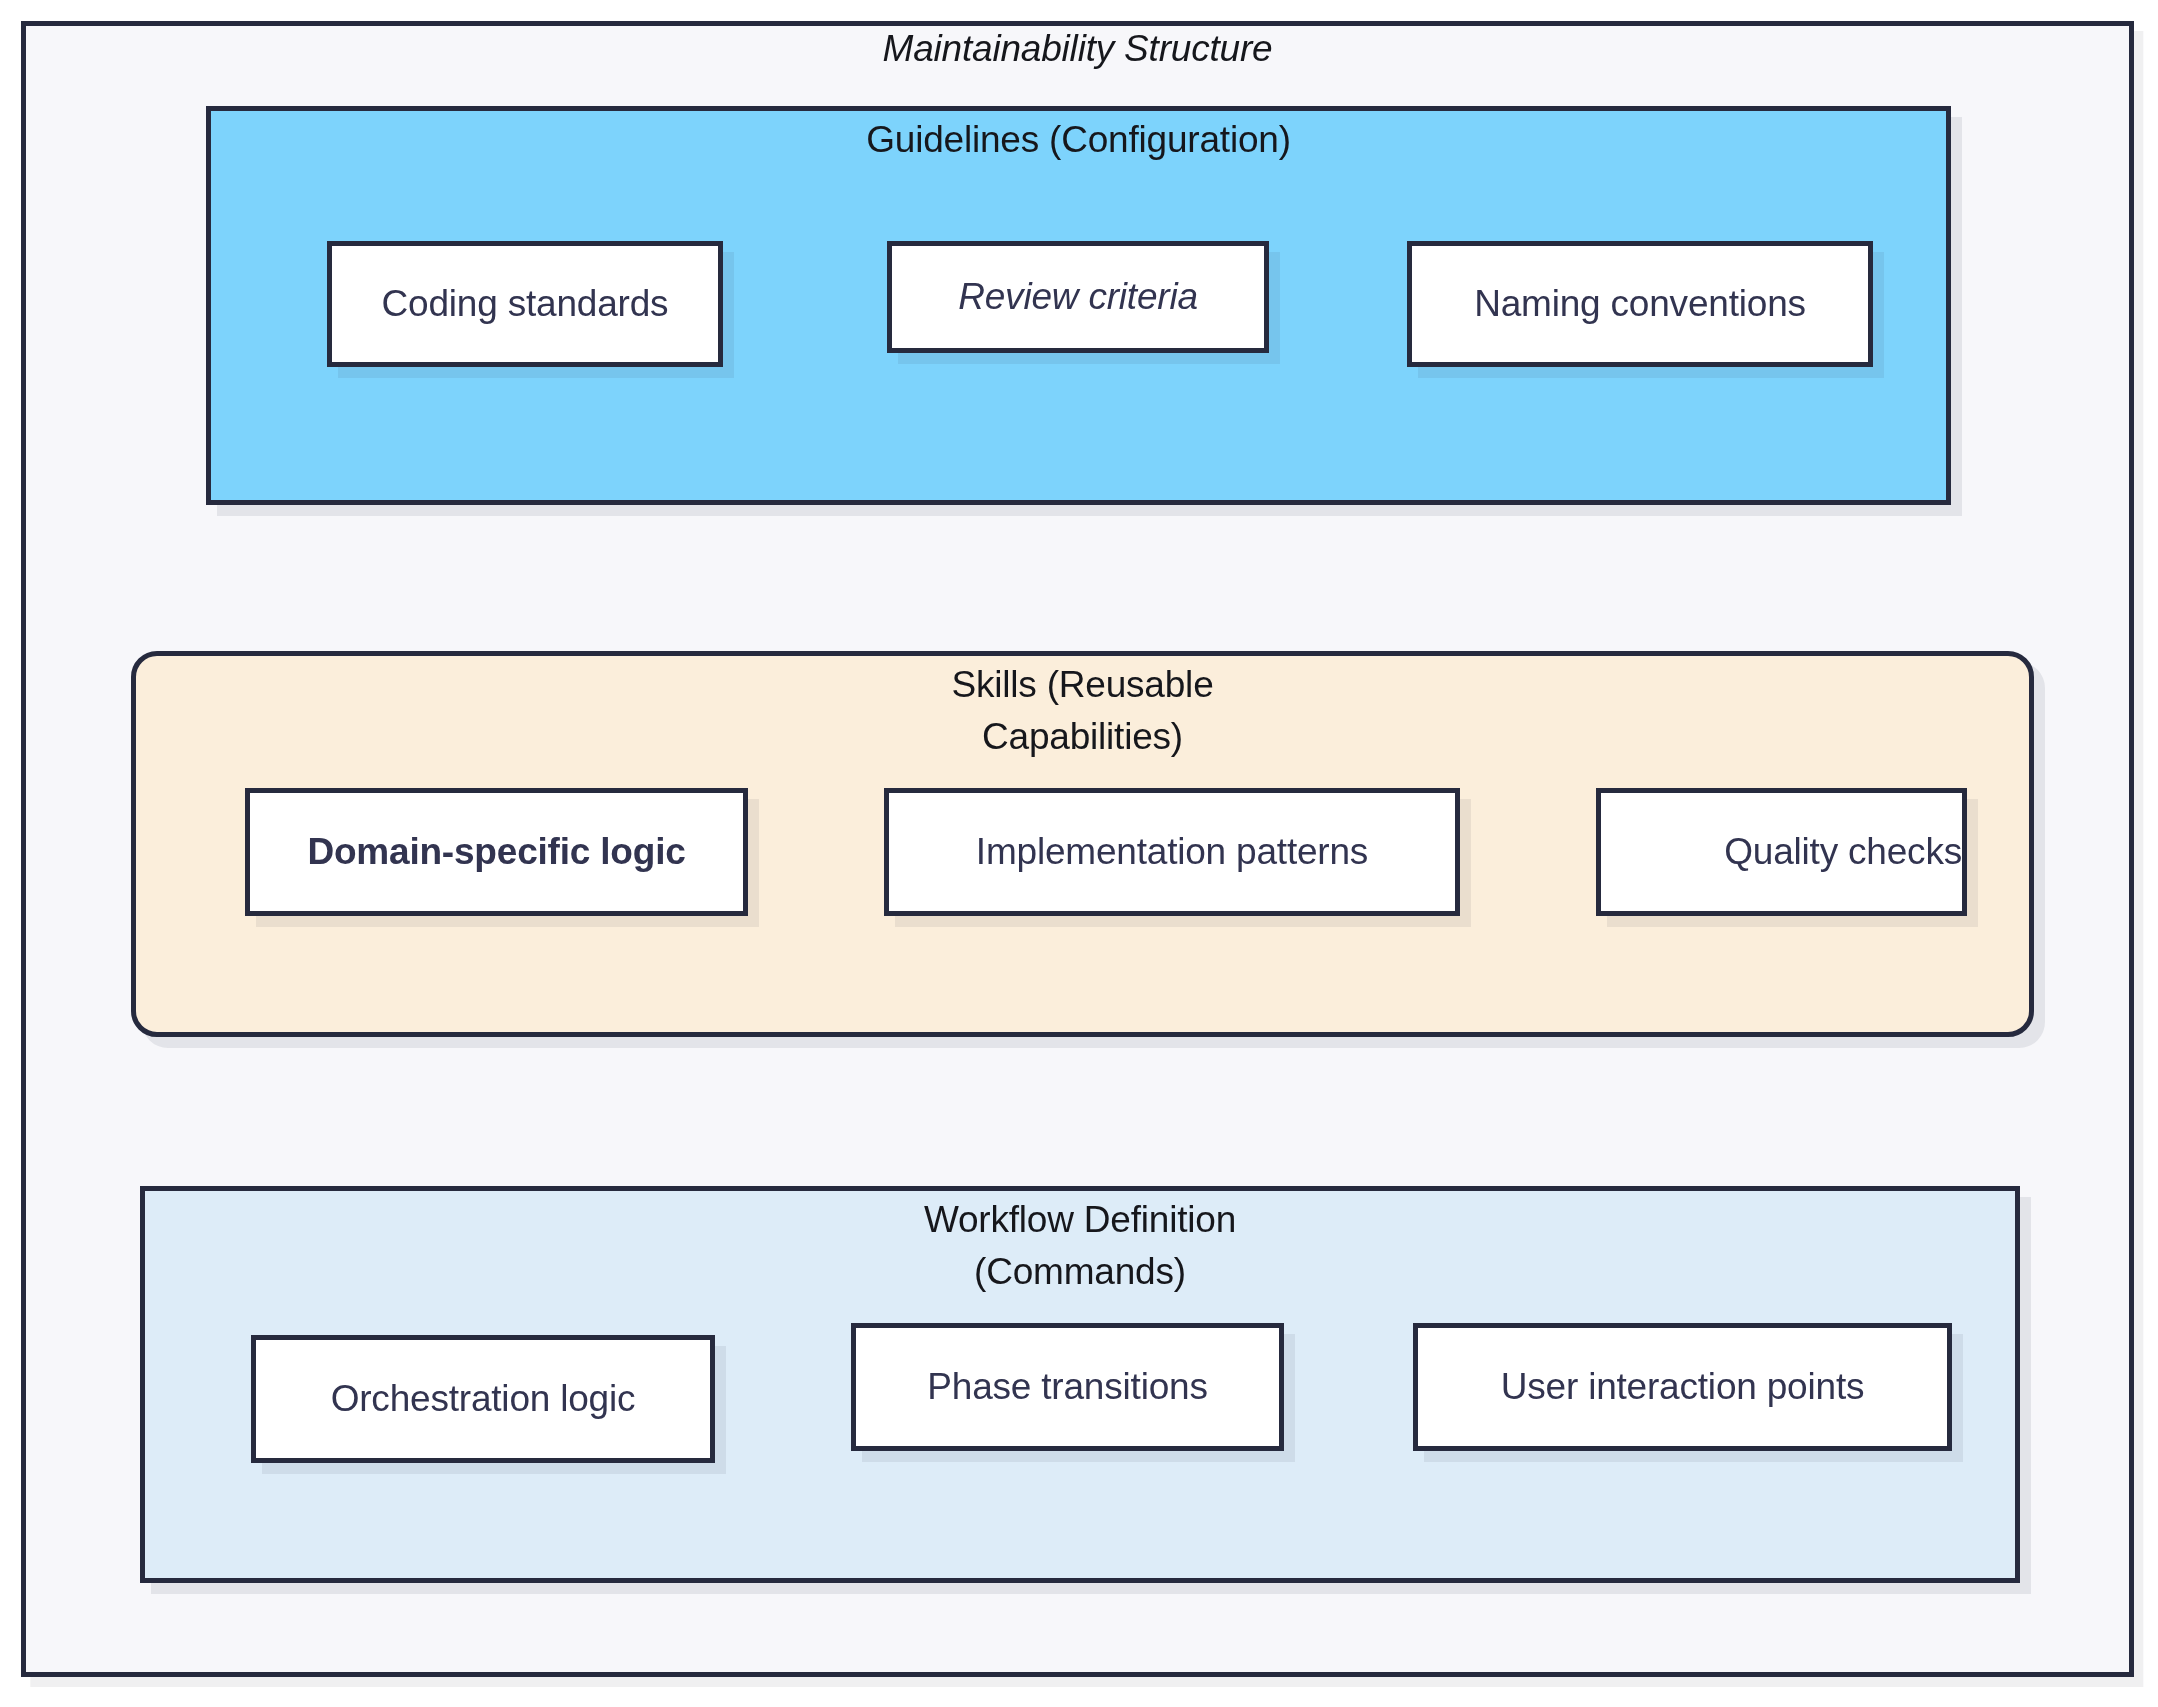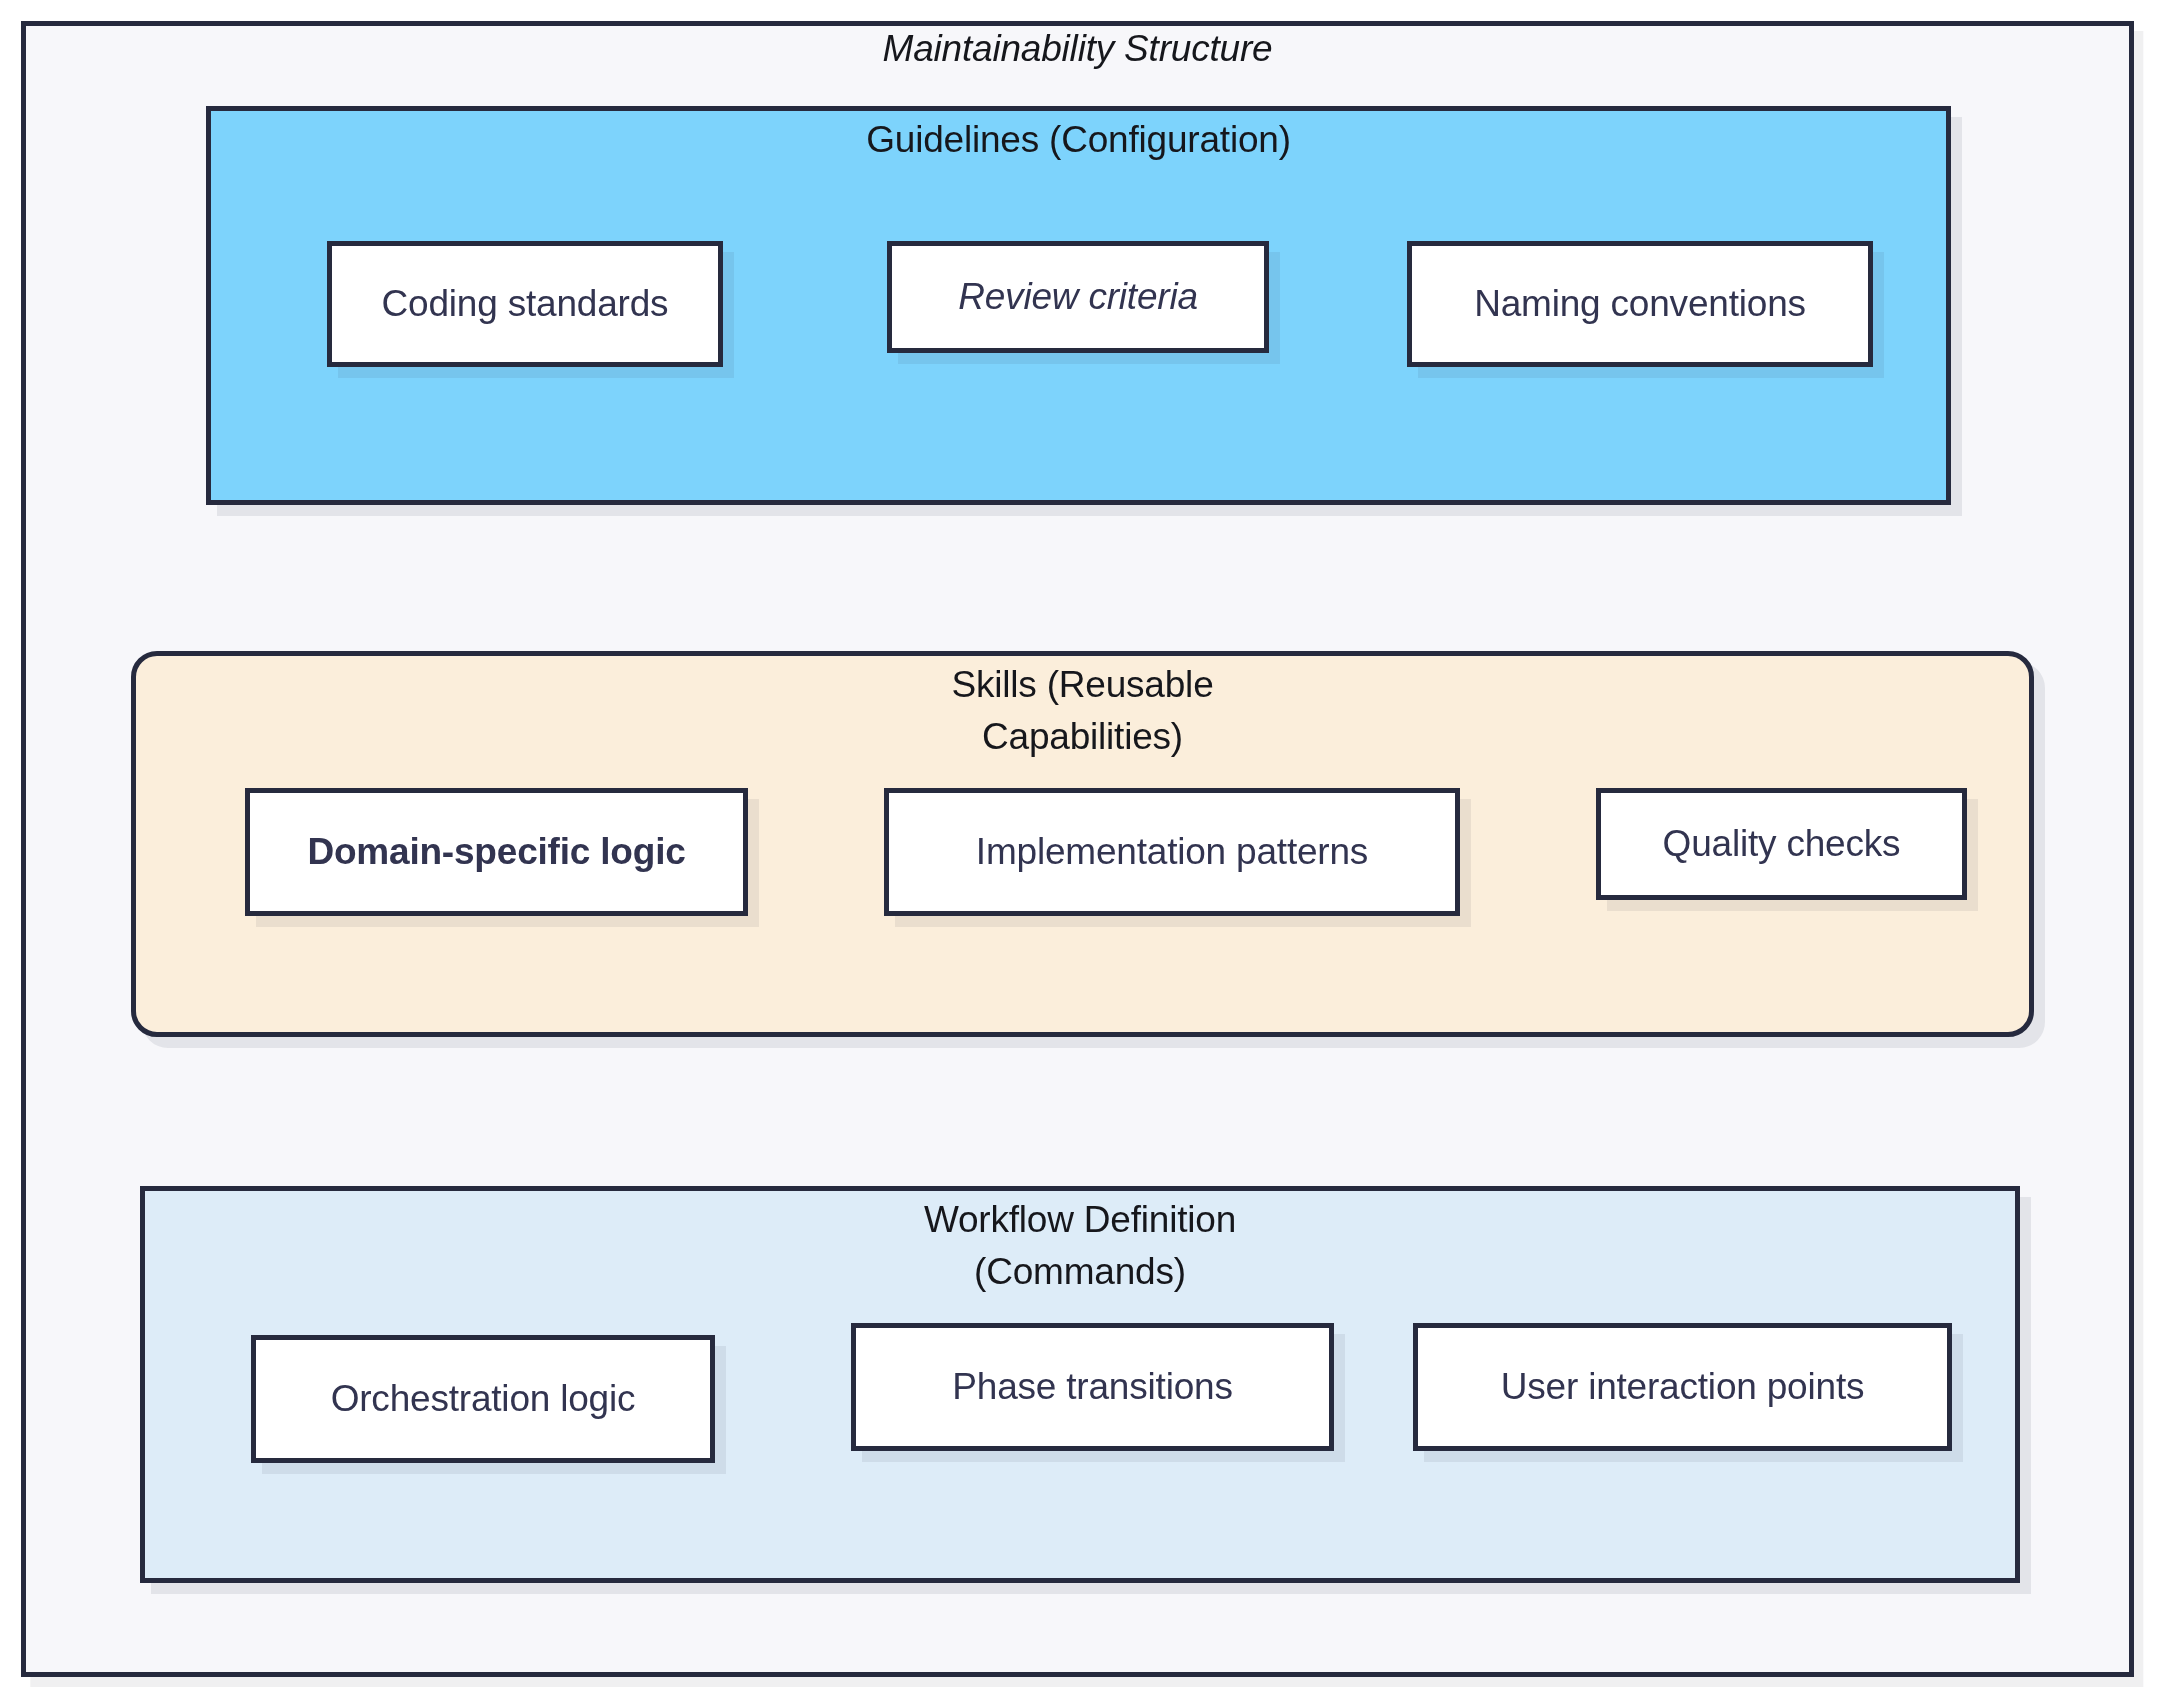--- a/index.html
+++ b/index.html
@@ -103,24 +103,24 @@
     white-space: nowrap;
     margin-left: 26px;
   }
   
   .node-g1 { left: 90px;  top: 130px; width: 396px; height: 126px; }
   .node-g2 { left: 650px;  top: 130px; width: 382px; height: 112px; font-style: italic; }
   .node-g3 { left: 1170px; top: 130px; width: 466px; height: 126px; }
   
   .node-s1 { left: 83px;   top: 132px; width: 503px; height: 128px; font-weight: bold; }
   .node-s2 { left: 722px;  top: 132px; width: 576px; height: 128px; }
-  .node-s3 { left: 1434px; top: 132px; width: 371px; height: 112px; }
+  .node-s3 { left: 1434px; top: 132px; width: 371px; height: 128px; justify-content: flex-end; }
   
   .node-w1 { left: 80px;   top: 144px; width: 464px; height: 128px; }
-  .node-w2 { left: 680px;  top: 132px; width: 483px; height: 128px; }
+  .node-w2 { left: 680px;  top: 132px; width: 433px; height: 128px; }
   .node-w3 { left: 1242px; top: 132px; width: 539px; height: 128px; }
 </style>
 </head>
 <body>
 
 <div class="canvas">
   <div class="outer">
 
     <div class="diagram-title">Maintainability Structure</div>
 

